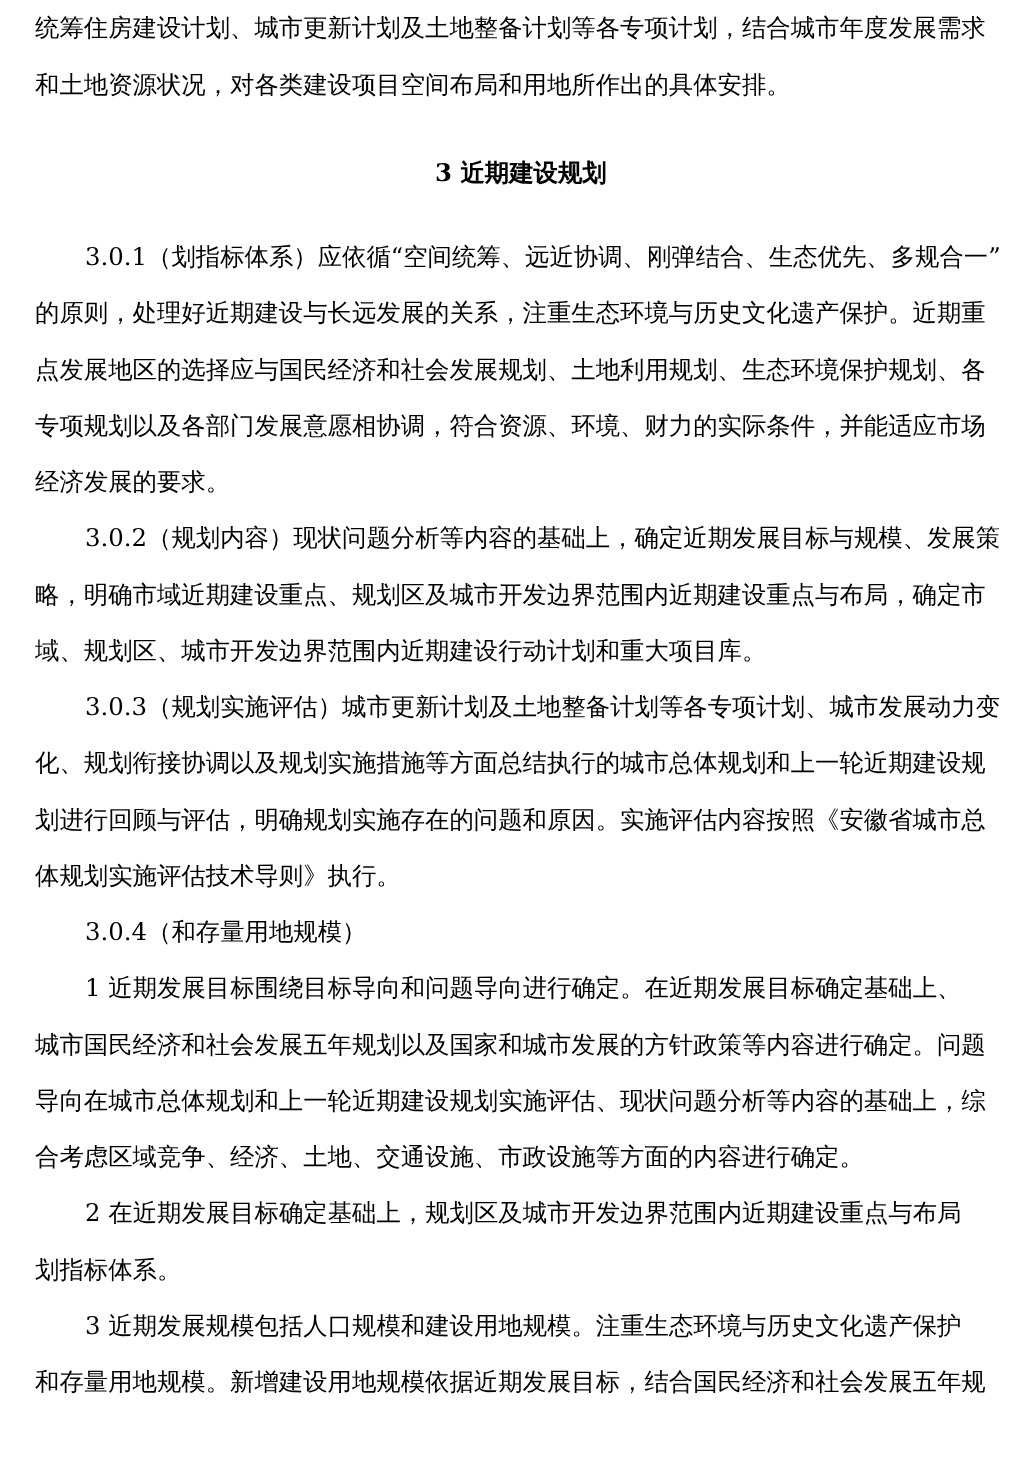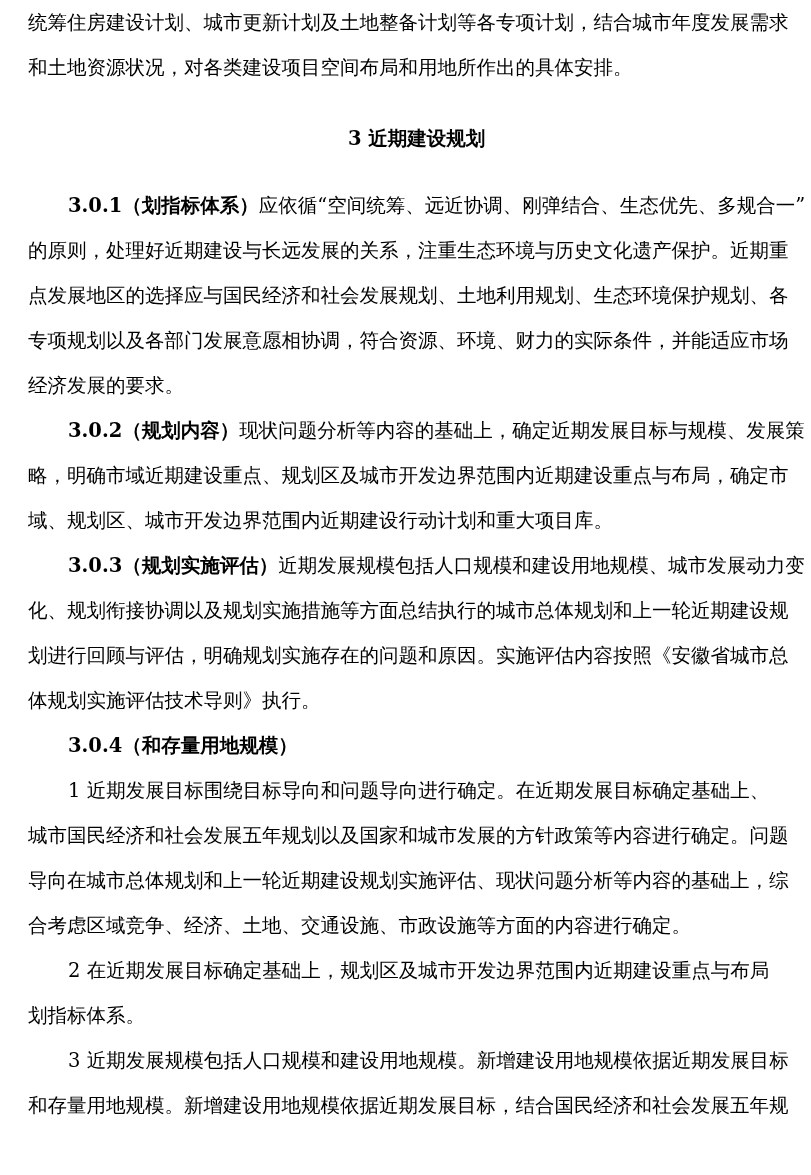--- a/index.html
+++ b/index.html
@@ -37,21 +37,21 @@
     padding-left: 40px;
   }
   .heading {
     text-align: left;
     padding-left: 320px;
     font-weight: bold;
     margin-top: 26px;
     margin-bottom: 22px;
   }
   .bold {
-    font-weight: bold;
+    font-weight: normal;
   }
   .list-item {
     padding-left: 40px;
   }
   .num {
     font-family: "DejaVu Serif", "Liberation Serif", serif;
   }
 </style>
 </head>
 <body>
@@ -67,32 +67,32 @@
     <p class="para indent"><span class="bold num">3.0.1</span><span class="bold">（划指标体系）</span><span>应依循“空间统筹、远近协调、刚弹结合、生态优先、多规合一”</span></p>
     <p class="para">的原则，处理好近期建设与长远发展的关系，注重生态环境与历史文化遗产保护。近期重</p>
     <p class="para">点发展地区的选择应与国民经济和社会发展规划、土地利用规划、生态环境保护规划、各</p>
     <p class="para">专项规划以及各部门发展意愿相协调，符合资源、环境、财力的实际条件，并能适应市场</p>
     <p class="para">经济发展的要求。</p>
 
     <p class="para indent"><span class="bold num">3.0.2</span><span class="bold">（规划内容）</span><span>现状问题分析等内容的基础上，确定近期发展目标与规模、发展策</span></p>
     <p class="para">略，明确市域近期建设重点、规划区及城市开发边界范围内近期建设重点与布局，确定市</p>
     <p class="para">域、规划区、城市开发边界范围内近期建设行动计划和重大项目库。</p>
 
-    <p class="para indent"><span class="bold num">3.0.3</span><span class="bold">（规划实施评估）</span><span>近期发展规模包括人口规模和建设用地规模、城市发展动力变</span></p>
+    <p class="para indent"><span class="bold num">3.0.3</span><span class="bold">（规划实施评估）</span><span>城市更新计划及土地整备计划等各专项计划、城市发展动力变</span></p>
     <p class="para">化、规划衔接协调以及规划实施措施等方面总结执行的城市总体规划和上一轮近期建设规</p>
     <p class="para">划进行回顾与评估，明确规划实施存在的问题和原因。实施评估内容按照《安徽省城市总</p>
     <p class="para">体规划实施评估技术导则》执行。</p>
 
     <p class="para indent"><span class="bold num">3.0.4</span><span class="bold">（和存量用地规模）</span></p>
 
     <p class="para list-item"><span class="num">1</span>&nbsp;<span>近期发展目标围绕目标导向和问题导向进行确定。在近期发展目标确定基础上、</span></p>
     <p class="para">城市国民经济和社会发展五年规划以及国家和城市发展的方针政策等内容进行确定。问题</p>
     <p class="para">导向在城市总体规划和上一轮近期建设规划实施评估、现状问题分析等内容的基础上，综</p>
     <p class="para">合考虑区域竞争、经济、土地、交通设施、市政设施等方面的内容进行确定。</p>
 
     <p class="para list-item"><span class="num">2</span>&nbsp;<span>在近期发展目标确定基础上，规划区及城市开发边界范围内近期建设重点与布局</span></p>
     <p class="para">划指标体系。</p>
 
-    <p class="para list-item"><span class="num">3</span>&nbsp;<span>近期发展规模包括人口规模和建设用地规模。新增建设用地规模依据近期发展目标</span></p>
+    <p class="para list-item"><span class="num">3</span>&nbsp;<span>近期发展规模包括人口规模和建设用地规模。注重生态环境与历史文化遗产保护</span></p>
     <p class="para">和存量用地规模。新增建设用地规模依据近期发展目标，结合国民经济和社会发展五年规</p>
 
   </div>
 </div>
 
 </body></html>

